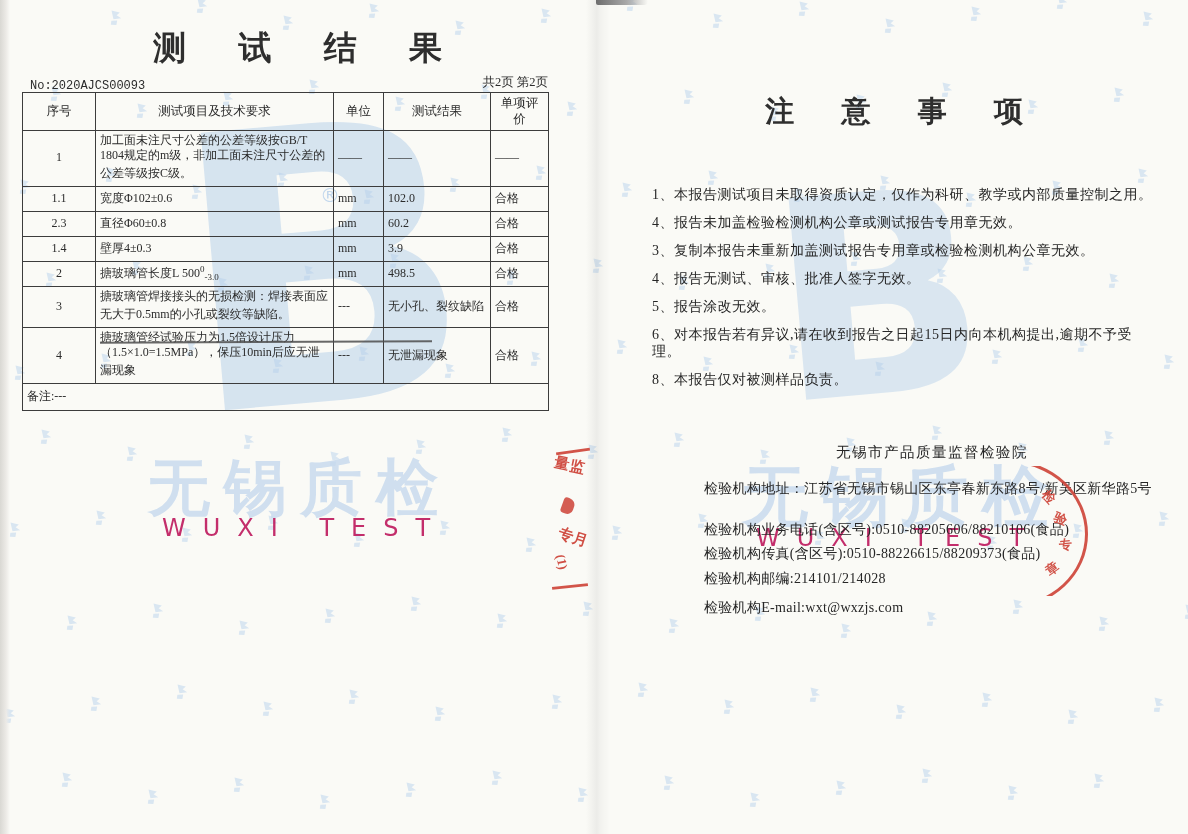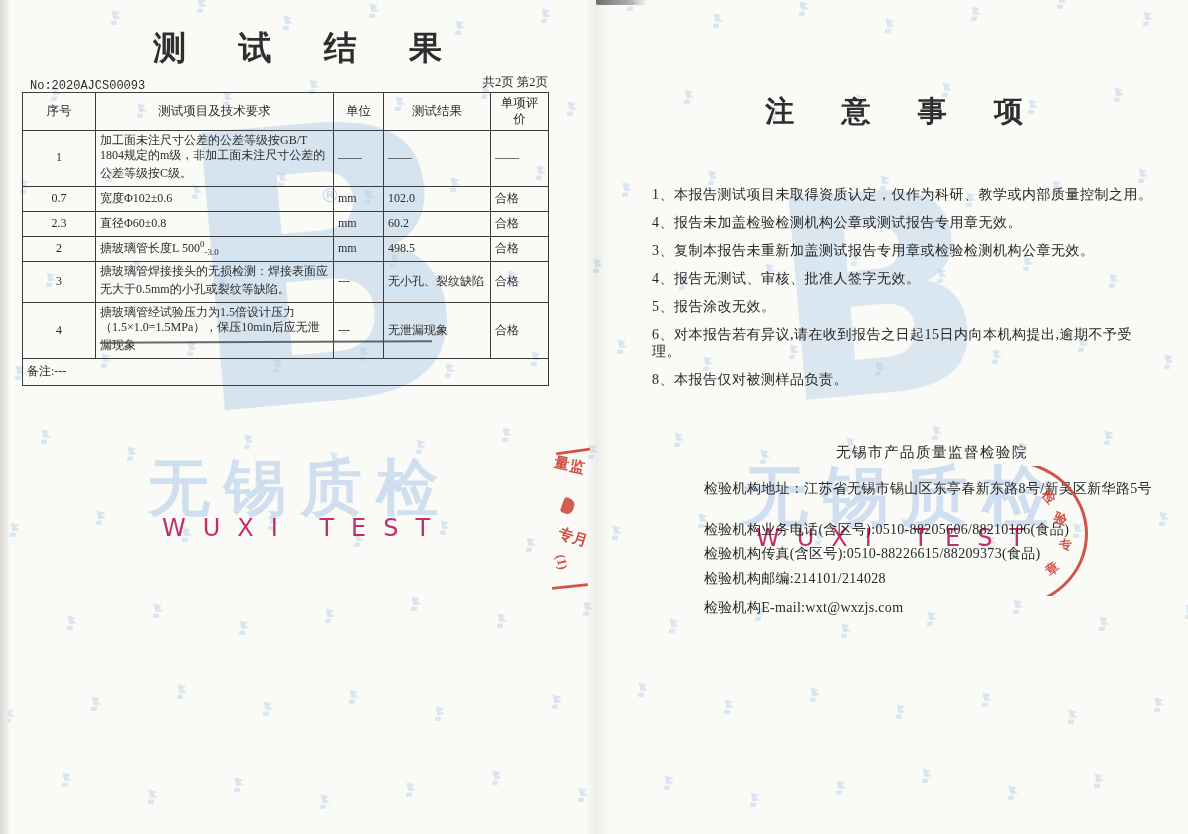--- a/index.html
+++ b/index.html
@@ -271,36 +271,43 @@
 
       <tr>
         <td class="c-no">1</td>
         <td class="c-item"><span>加工面未注尺寸公差的公差等级按GB/T 1804规定的m级，非加工面未注尺寸公差的公差等级按C级。</span><sup></sup><sub></sub></td>
         <td class="c-unit">——</td>
         <td class="c-result">——</td>
         <td class="c-eval">——</td>
       </tr>
 
       <tr>
-        <td class="c-no">0.7</td>
+        <td class="c-no">1.1</td>
         <td class="c-item"><span>宽度Φ102±0.6</span><sup></sup><sub></sub></td>
         <td class="c-unit">mm</td>
         <td class="c-result">102.0</td>
         <td class="c-eval">合格</td>
       </tr>
 
 
       <tr>
         <td class="c-no">2.3</td>
         <td class="c-item"><span>直径Φ60±0.8</span><sup></sup><sub></sub></td>
         <td class="c-unit">mm</td>
         <td class="c-result">60.2</td>
         <td class="c-eval">合格</td>
       </tr>
 
+      <tr>
+        <td class="c-no">1.4</td>
+        <td class="c-item"><span>壁厚4±0.3</span><sup></sup><sub></sub></td>
+        <td class="c-unit">mm</td>
+        <td class="c-result">3.9</td>
+        <td class="c-eval">合格</td>
+      </tr>
 
       <tr>
         <td class="c-no">2</td>
         <td class="c-item"><span>搪玻璃管长度L  500</span><sup>0</sup><sub>-3.0</sub></td>
         <td class="c-unit">mm</td>
         <td class="c-result">498.5</td>
         <td class="c-eval">合格</td>
       </tr>
 
       <tr>

